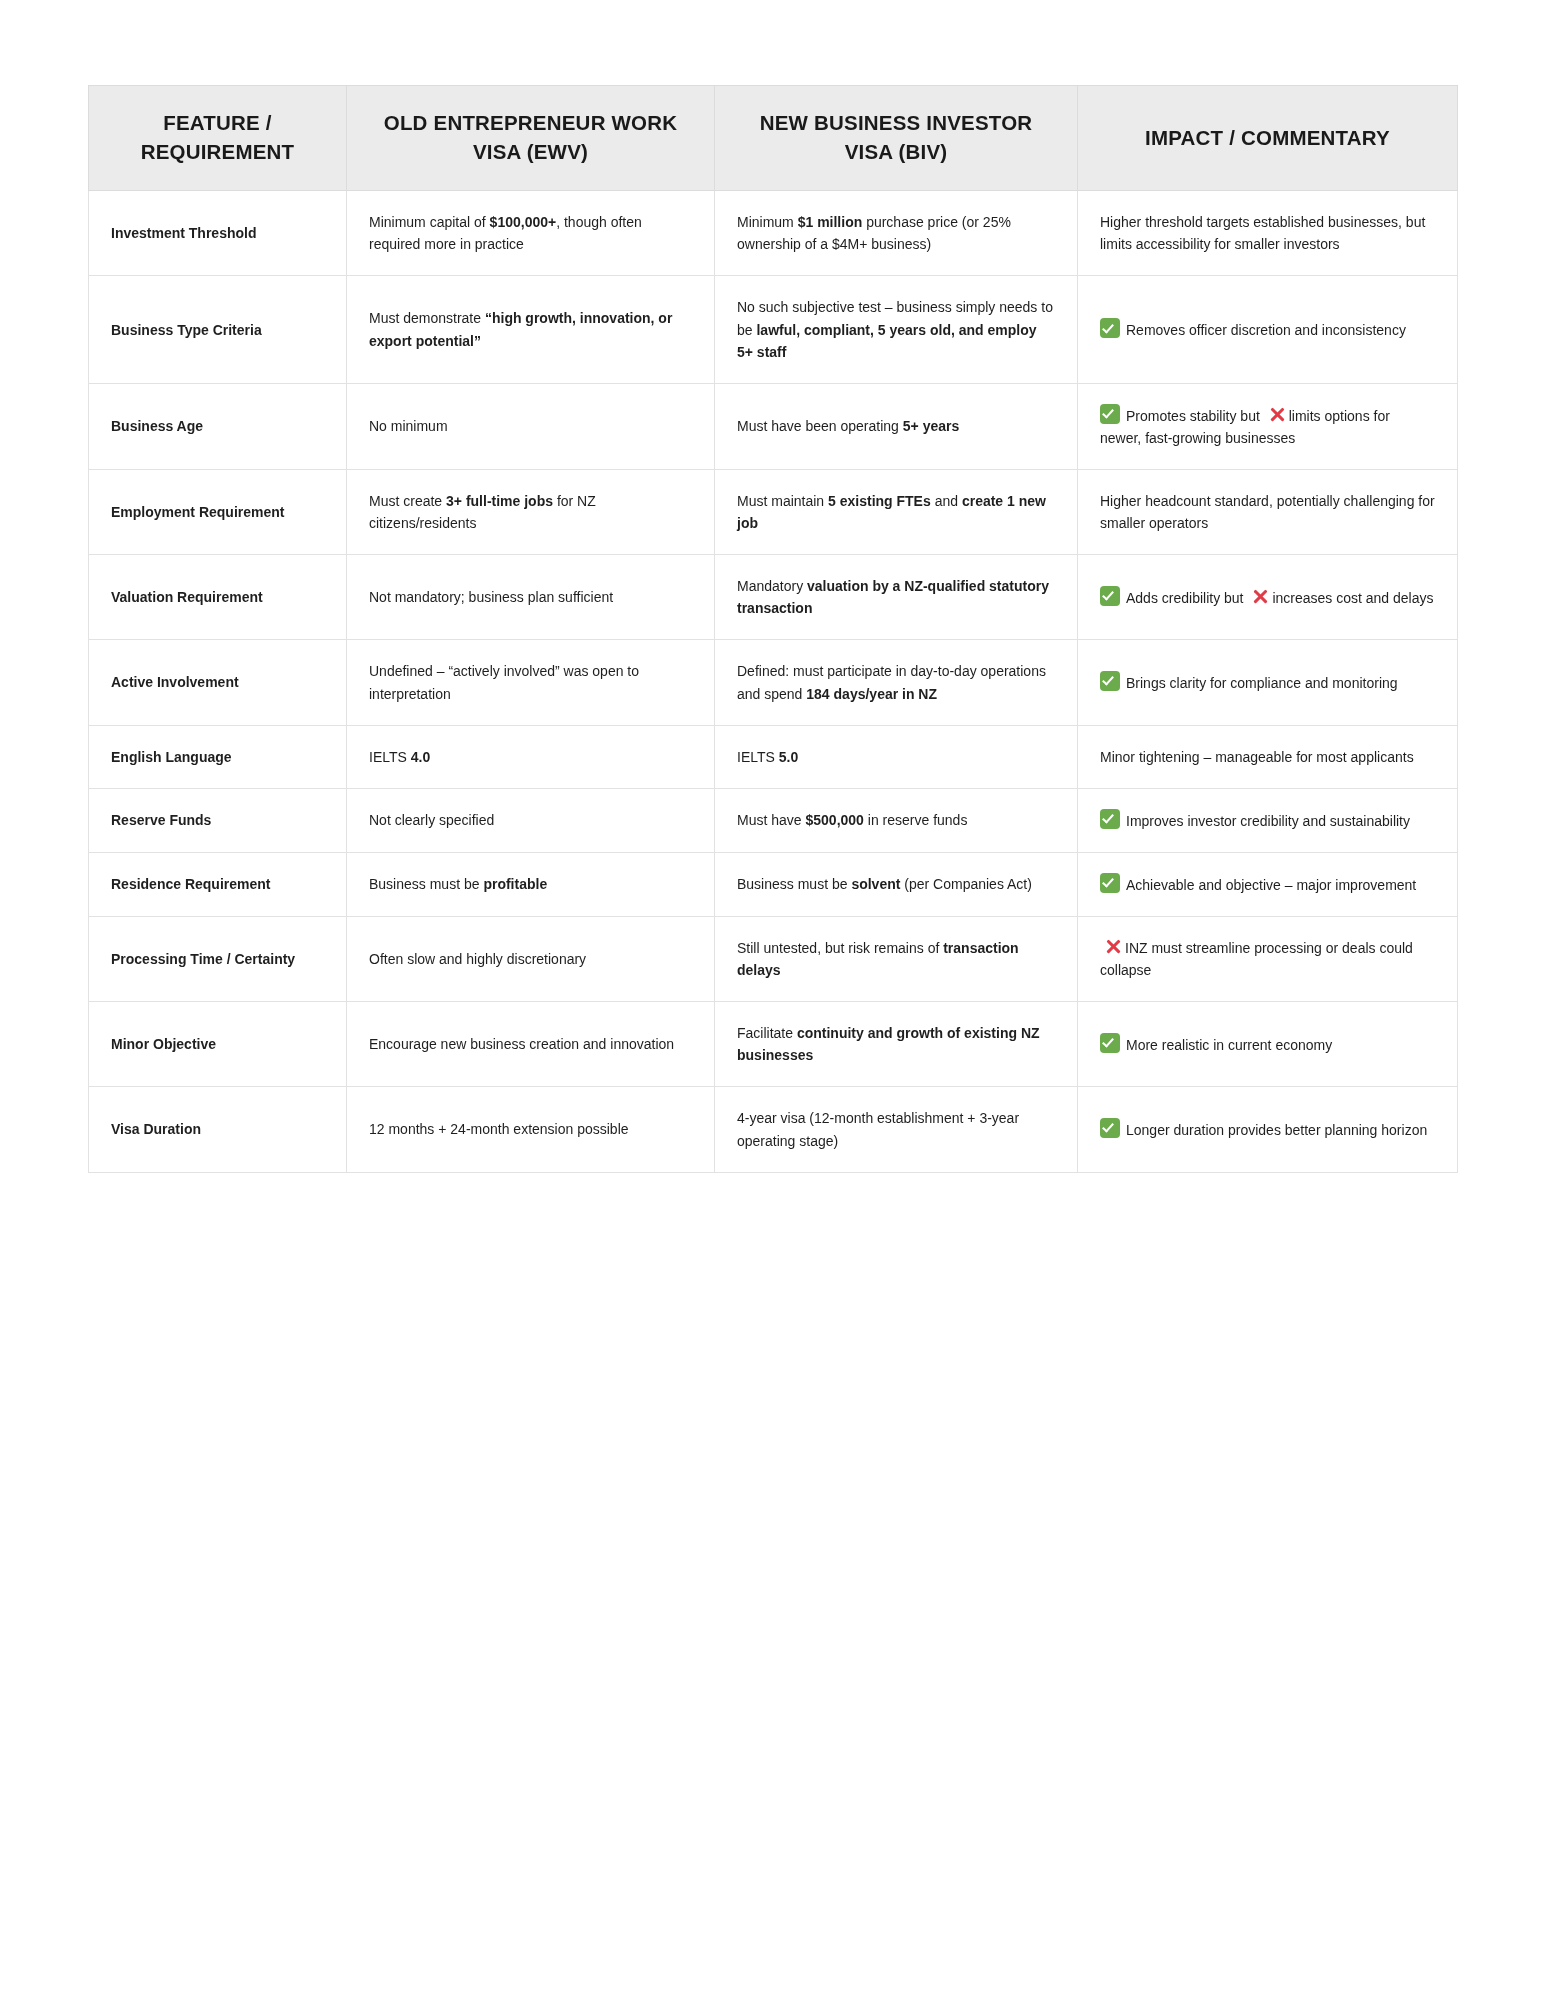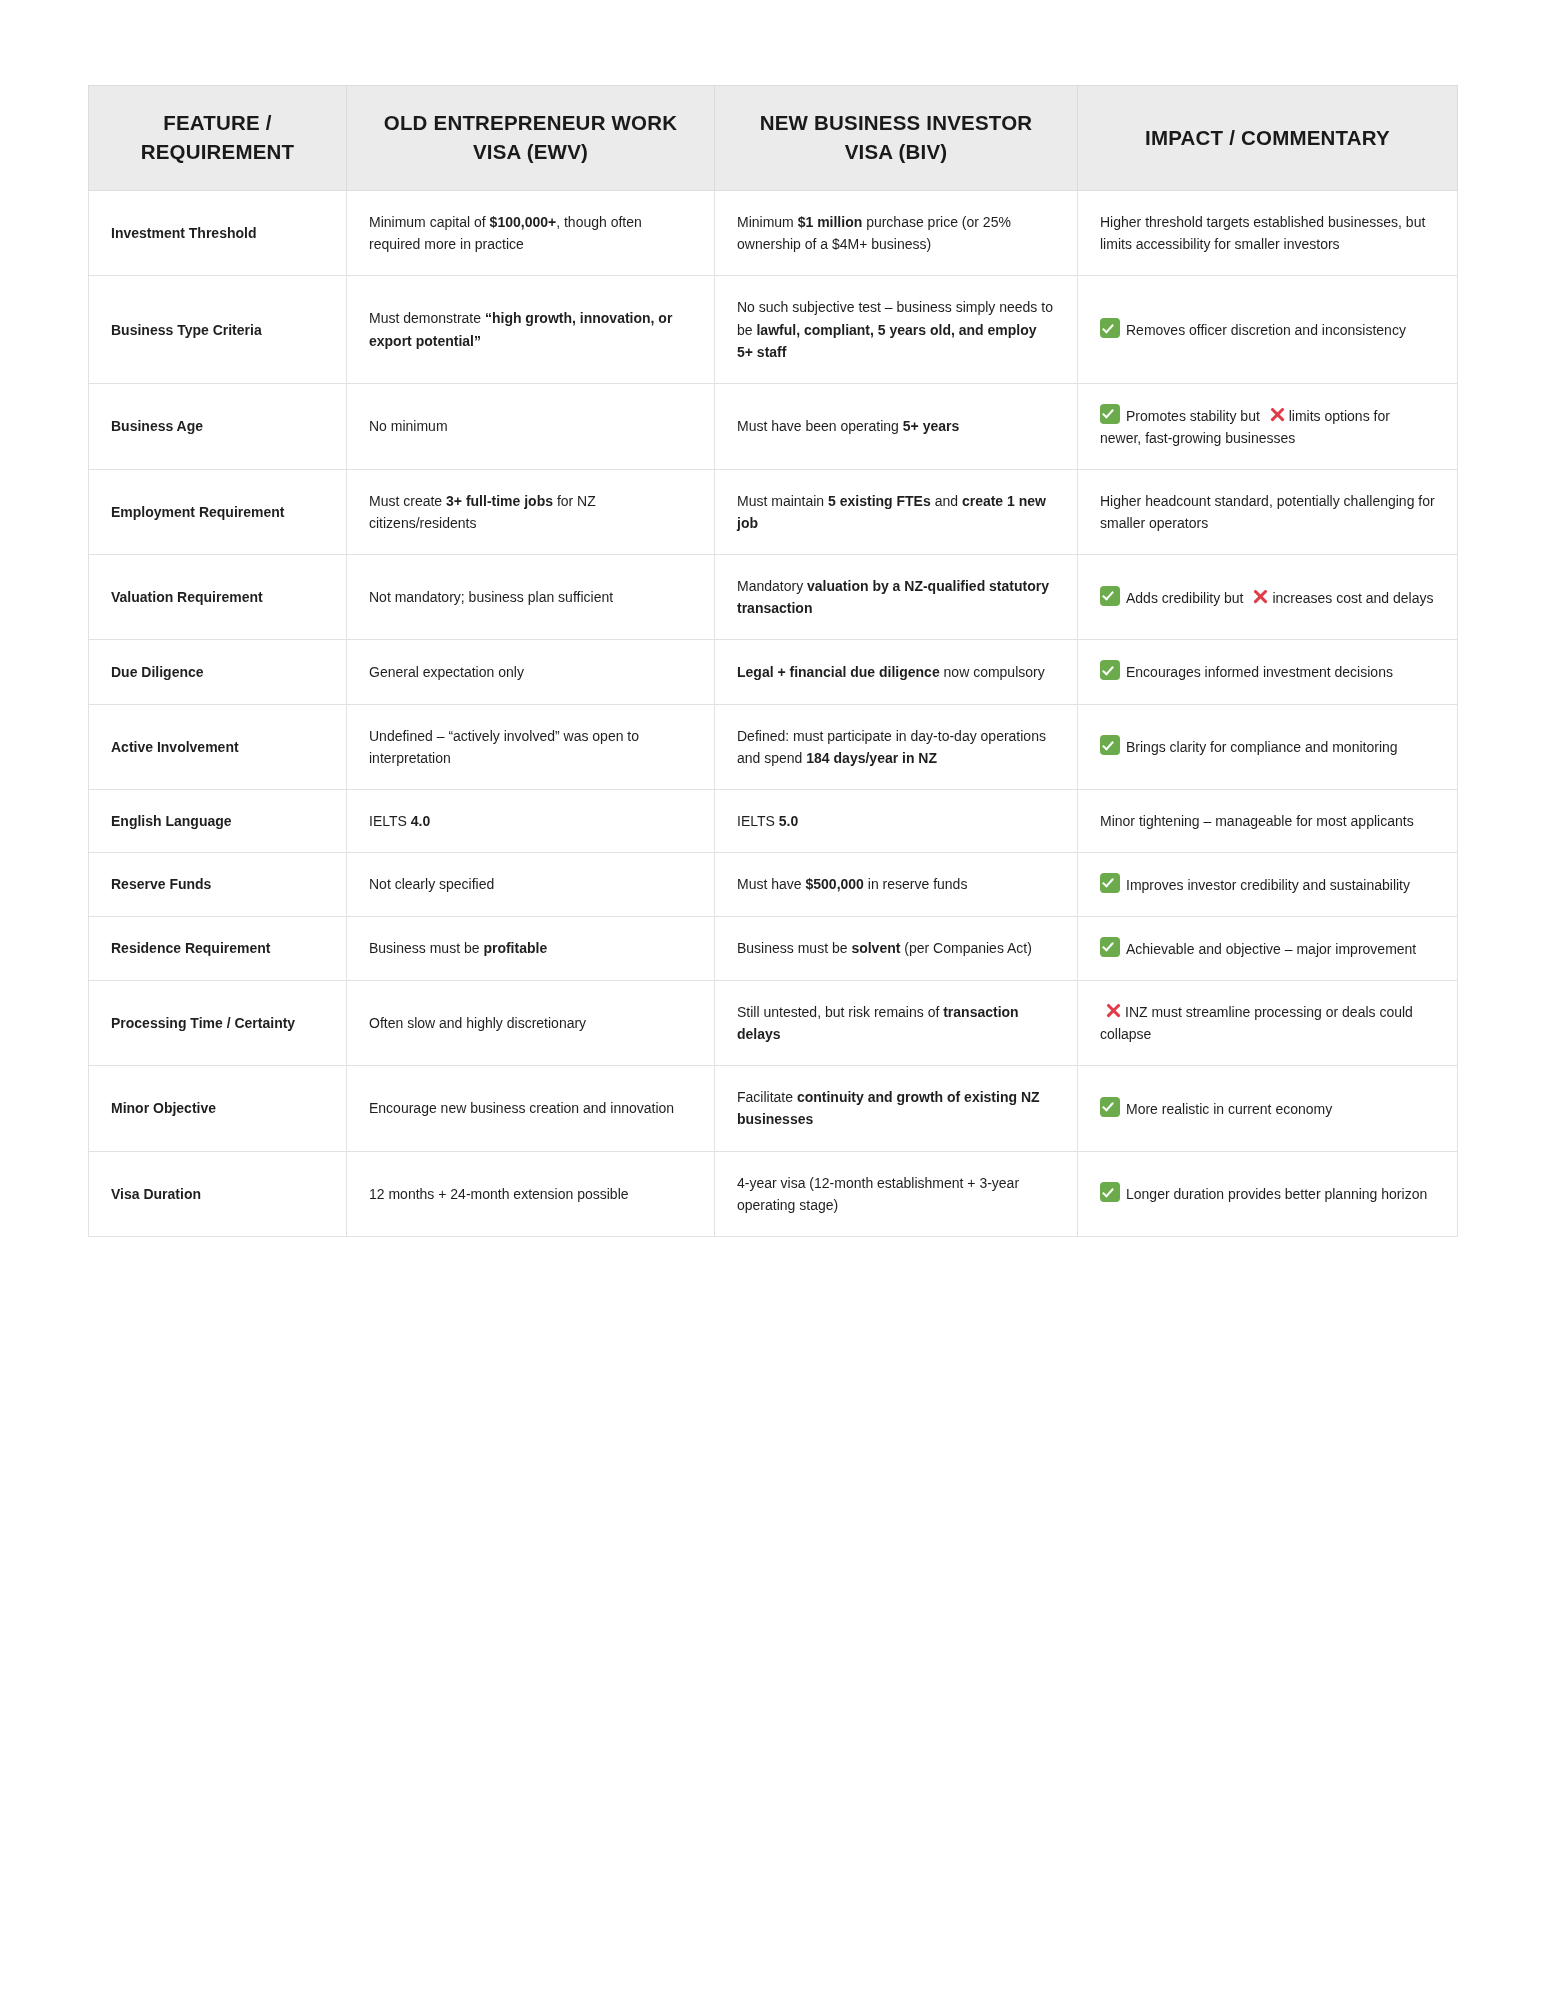--- a/index.html
+++ b/index.html
@@ -164,26 +164,20 @@
           <td class="new"><span>Must maintain </span><b>5 existing FTEs</b><span> and </span><b>create 1 new job</b></td>
           <td class="impact"><span>Higher headcount standard, potentially challenging for smaller operators</span></td>
         </tr>
         <tr>
           <td class="feature">Valuation Requirement</td>
           <td class="old"><span>Not mandatory; business plan sufficient</span></td>
           <td class="new"><span>Mandatory </span><b>valuation by a NZ-qualified statutory transaction</b></td>
           <td class="impact"><span class="icon check-box-icon"></span><span>Adds credibility but </span><span class="icon cross-icon"></span><span>increases cost and delays</span></td>
         </tr>
         <tr>
-          <td class="feature">Due Diligence</td>
-          <td class="old"><span>General expectation only</span></td>
-          <td class="new"><b>Legal + financial due diligence</b><span> now compulsory</span></td>
-          <td class="impact"><span class="icon check-box-icon"></span><span>Encourages informed investment decisions</span></td>
-        </tr>
-        <tr>
           <td class="feature">Active Involvement</td>
           <td class="old"><span>Undefined – “actively involved” was open to interpretation</span></td>
           <td class="new"><span>Defined: must participate in day-to-day operations and spend </span><b>184 days/year in NZ</b></td>
           <td class="impact"><span class="icon check-box-icon"></span><span>Brings clarity for compliance and monitoring</span></td>
         </tr>
         <tr>
           <td class="feature">English Language</td>
           <td class="old"><span>IELTS </span><b>4.0</b></td>
           <td class="new"><span>IELTS </span><b>5.0</b></td>
           <td class="impact"><span>Minor tightening – manageable for most applicants</span></td>

